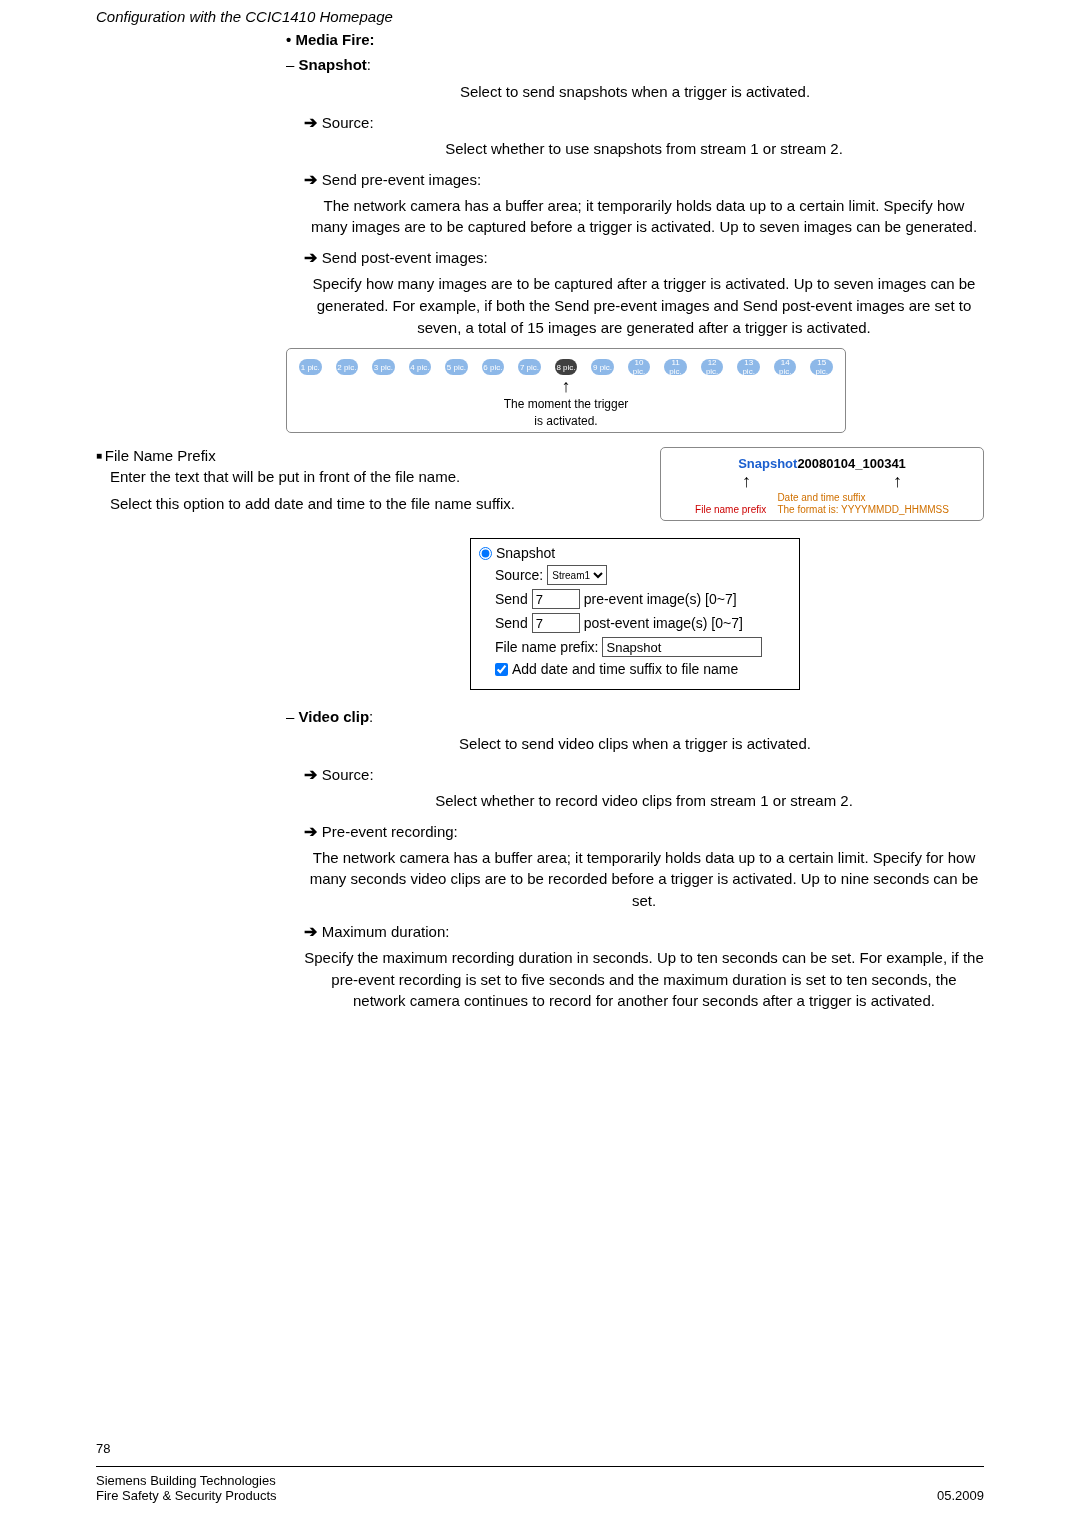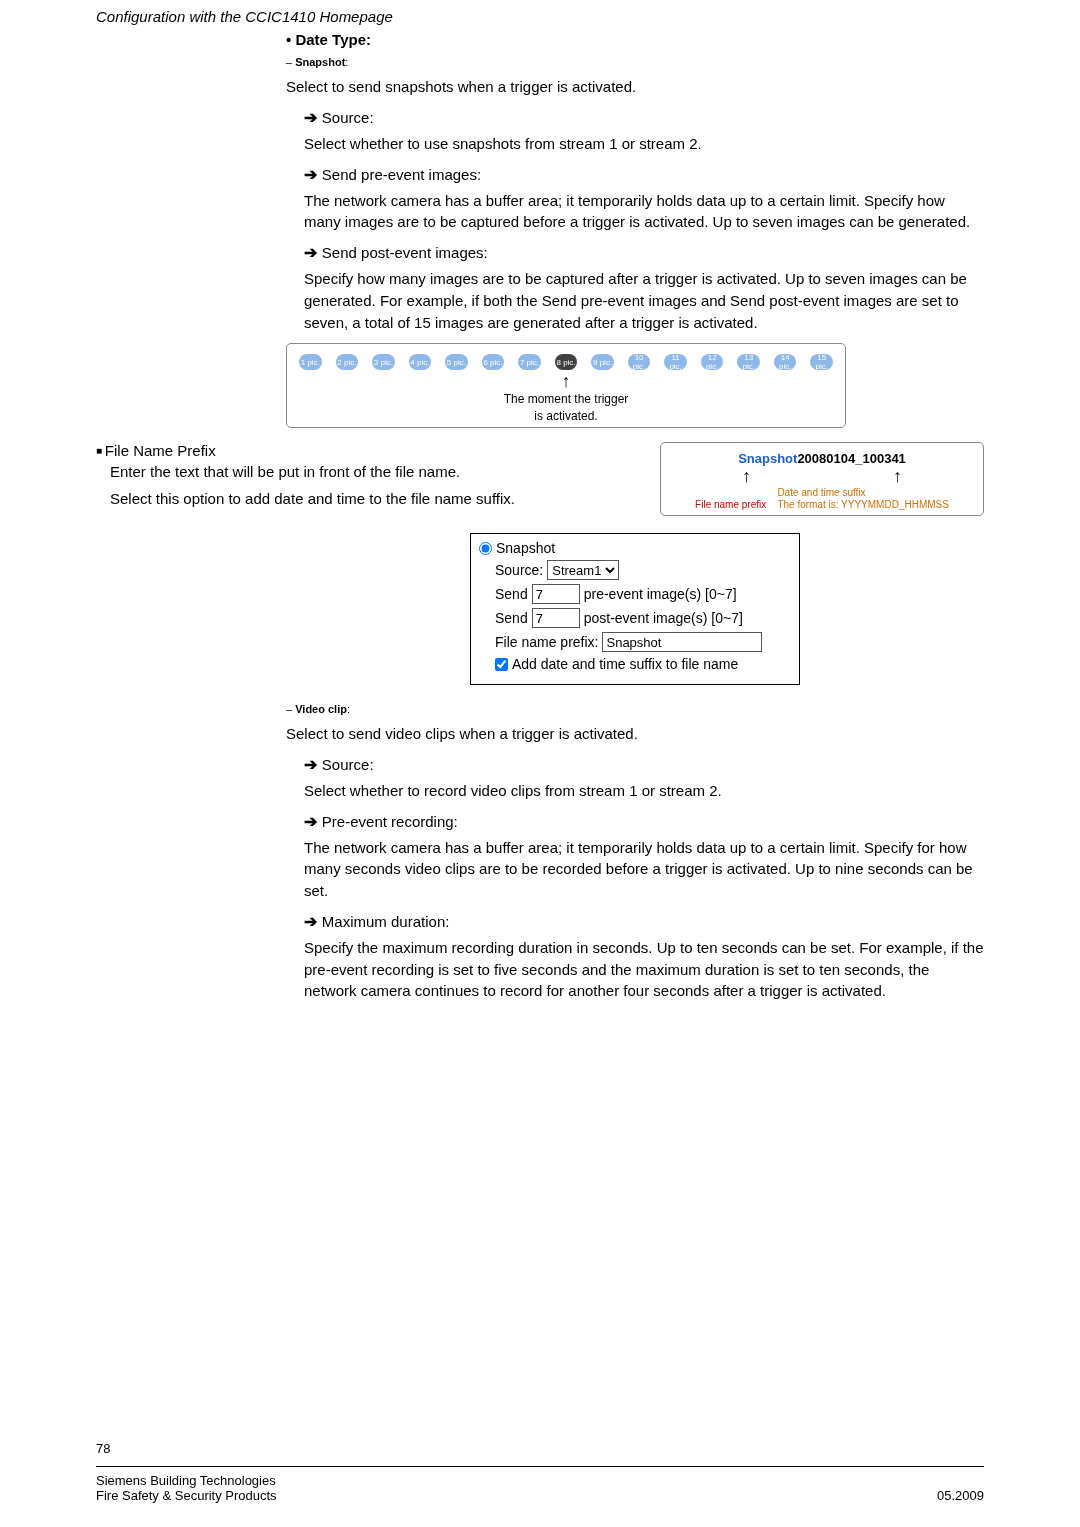--- a/index.html
+++ b/index.html
@@ -21,40 +21,41 @@
   }
   .content {
     margin-left: 190px;
   }
   .bullet-dot {
     font-weight: bold;
     font-size: 15px;
     margin-bottom: 8px;
   }
   .bullet-dot::before { content: "\2022  "; font-weight: bold; }
-  .bullet-dash { font-size: 11px; margin-bottom: 8px; }
+  .bullet-dash { font-size: 15px; margin-bottom: 8px; }
   .bullet-dash .dash { font-weight: normal; }
   .bullet-dash .label { font-weight: bold; }
   .para {
     font-size: 15px;
     line-height: 1.45;
     margin-bottom: 10px;
+    text-align: center;
   }
   .indent1 { margin-left: 18px; }
   .arrow-item { font-size: 15px; margin-bottom: 6px; }
   .arrow-item::before { content: "\2794  "; font-weight: bold; font-size: 16px; }
   .diagram-box {
     border: 1px solid #888;
     border-radius: 5px;
     margin: 6px 0 14px 0;
     padding: 10px 12px 4px 12px;
     text-align: center;
     width: 560px;
   }
-  .pics-row { display: flex; justify-content: flex-end; gap: 14px; margin-bottom: 2px; }
+  .pics-row { display: flex; justify-content: space-between; gap: 14px; margin-bottom: 2px; }
   .pic {
     width: 26px; height: 16px;
     background: #8db8e8;
     border-radius: 8px;
     font-size: 8px;
     color: #fff;
     display: flex; align-items: center; justify-content: center;
   }
   .pic.hl { background: #404040; }
   .diag-arrow { font-size: 18px; line-height: 1; }
@@ -92,42 +93,42 @@
   .form-row { margin: 4px 0 4px 16px; display: flex; align-items: center; gap: 4px; }
   .form-box input[type=text] {
     border: 1px solid #555;
     height: 20px;
     padding: 0 3px;
     font-size: 13px;
   }
   .form-box select {
     border: 1px solid #555;
     height: 20px;
-    font-size: 13px;
+    font-size: 10px;
     background: #fff;
   }
   .radio-row { display: flex; align-items: center; gap: 4px; }
 
   .footer {
     position: absolute;
     left: 96px; right: 96px; bottom: 24px;
     font-size: 13px;
   }
   .footer .pagenum { margin-bottom: 10px; }
   .footer hr { border: none; border-top: 1px solid #000; margin-bottom: 6px; }
   .footer .row { display: flex; justify-content: space-between; }
 </style>
 </head>
 <body>
 
 <div class="page">
   <div class="header-italic">Configuration with the CCIC1410 Homepage</div>
 
   <div class="content">
-    <div class="bullet-dot">Date Type:</div>
+    <div class="bullet-dot">Media Fire:</div>
 
     <div class="bullet-dash">
       <span class="dash">– </span><span class="label">Snapshot</span><span>:</span>
     </div>
     <div class="para">Select to send snapshots when a trigger is activated.</div>
 
     <div class="indent1">
       <div class="arrow-item">Source:</div>
       <div class="para">Select whether to use snapshots from stream 1 or stream 2.</div>
 

